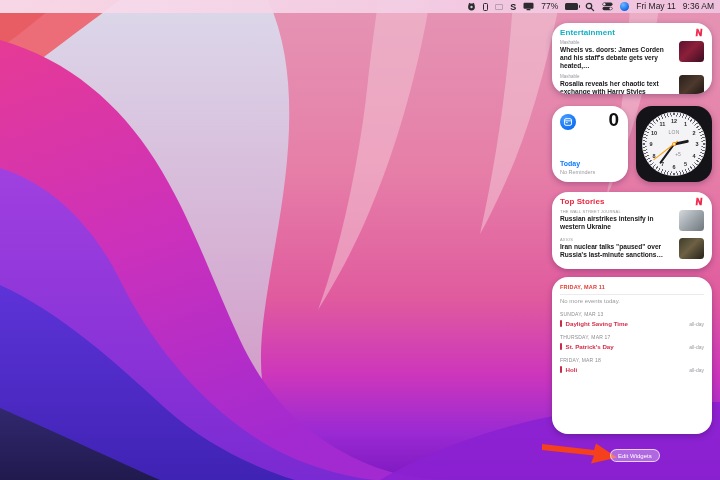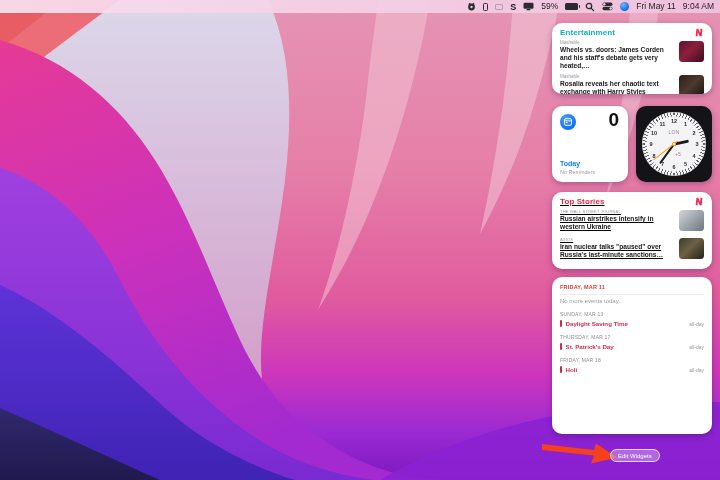--- a/index.html
+++ b/index.html
@@ -18,26 +18,26 @@
   .s-glyph{font-weight:bold;font-size:9px;color:#202024;}
   .phone-glyph{width:5px;height:8px;border:1.1px solid #2b2b30;border-radius:1.5px;}
   .faded-glyph{width:8px;height:6px;border:1px solid #6f6f74;border-radius:1px;opacity:.45;}
   .batt{position:relative;width:13px;height:6.5px;background:#2b2b30;border-radius:1.5px;}
   .batt::after{content:"";position:absolute;right:-2px;top:1.6px;width:1.6px;height:3.2px;
     background:#2b2b30;border-radius:0 1px 1px 0;}
   .blue-dot{width:9px;height:9px;border-radius:50%;
     background:radial-gradient(circle at 35% 30%,#6fb9ff,#0a63e6 75%);}
 
   
-  .widget{position:absolute;background:#fff;border-radius:10px;
+  .widget{position:absolute;background:#fff;border-radius:16px;
     box-shadow:0 2px 6px rgba(35,6,60,.3);overflow:hidden;}
   .w-ent{left:552px;top:23px;width:160px;height:71px;}
   .w-rem{left:552px;top:106px;width:76px;height:76px;}
   .w-clk{left:636px;top:106px;width:76px;height:76px;background:#141418;}
-  .w-top{left:552px;top:192px;width:160px;height:77px;text-decoration:underline;}
+  .w-top{left:552px;top:192px;width:160px;height:77px;}
   .w-cal{left:552px;top:277px;width:160px;height:157px;padding:7px 8px;}
 
   .w-head{display:flex;justify-content:space-between;align-items:center;padding:5px 8px 1px;}
   .w-title{font-size:8px;font-weight:bold;letter-spacing:.1px;}
   .w-ent .w-title{color:#10b0c5;}
   .w-top .w-title{color:#e92840;}
   .news-n{width:9px;height:9px;flex:none;}
   .story{display:flex;gap:5px;padding:2px 8px 0;align-items:flex-start;}
   .story-text{flex:1;min-width:0;}
   .src{font-size:4.5px;color:#98989e;margin-bottom:1px;}
@@ -169,21 +169,21 @@
       </span>
     <span class="mi">
         <span class="s-glyph">S</span>
       </span>
     <span class="mi">
       <svg width="11" height="9" viewBox="0 0 11 9">
           <rect x="0.5" y="0.8" width="10" height="6" rx="1.2" fill="#2b2b30"></rect>
           <rect x="3.5" y="7.1" width="4" height="1.2" rx="0.5" fill="#2b2b30"></rect>
         </svg>
     </span>
-    <span class="mb-text">59%</span>
+    <span class="mb-text">77%</span>
     <span class="mi">
         <span class="batt"></span>
       </span>
     <span class="mi">
       <svg width="10" height="10" viewBox="0 0 10 10">
           <circle cx="4" cy="4" r="2.7" fill="none" stroke="#2b2b30" stroke-width="1.3"></circle>
           <line x1="6.1" y1="6.1" x2="8.6" y2="8.6" stroke="#2b2b30" stroke-width="1.3" stroke-linecap="round"></line>
         </svg>
     </span>
     <span class="mi">
@@ -191,21 +191,21 @@
           <rect x="0.5" y="0.6" width="10" height="3.4" rx="1.7" fill="#2b2b30"></rect>
           <circle cx="2.3" cy="2.3" r="1.2" fill="#f3d5e6"></circle>
           <rect x="0.5" y="4.8" width="10" height="3.4" rx="1.7" fill="#2b2b30"></rect>
           <circle cx="8.7" cy="6.5" r="1.2" fill="#f3d5e6"></circle>
         </svg>
     </span>
     <span class="mi">
         <span class="blue-dot"></span>
       </span>
     <span class="mb-text">Fri May 11</span>
-    <span class="mb-text">9:04 AM</span>
+    <span class="mb-text">9:36 AM</span>
   </div>
 
   <div class="widget w-ent">
     <div class="w-head">
       <span class="w-title">Entertainment</span>
       <svg class="news-n" viewBox="0 0 24 24">
         <defs>
             <linearGradient id="gN" x1="0" y1="0" x2="1" y2="1">
               <stop offset="0" stop-color="#ff375f"></stop>
               <stop offset="1" stop-color="#e01f3d"></stop>

